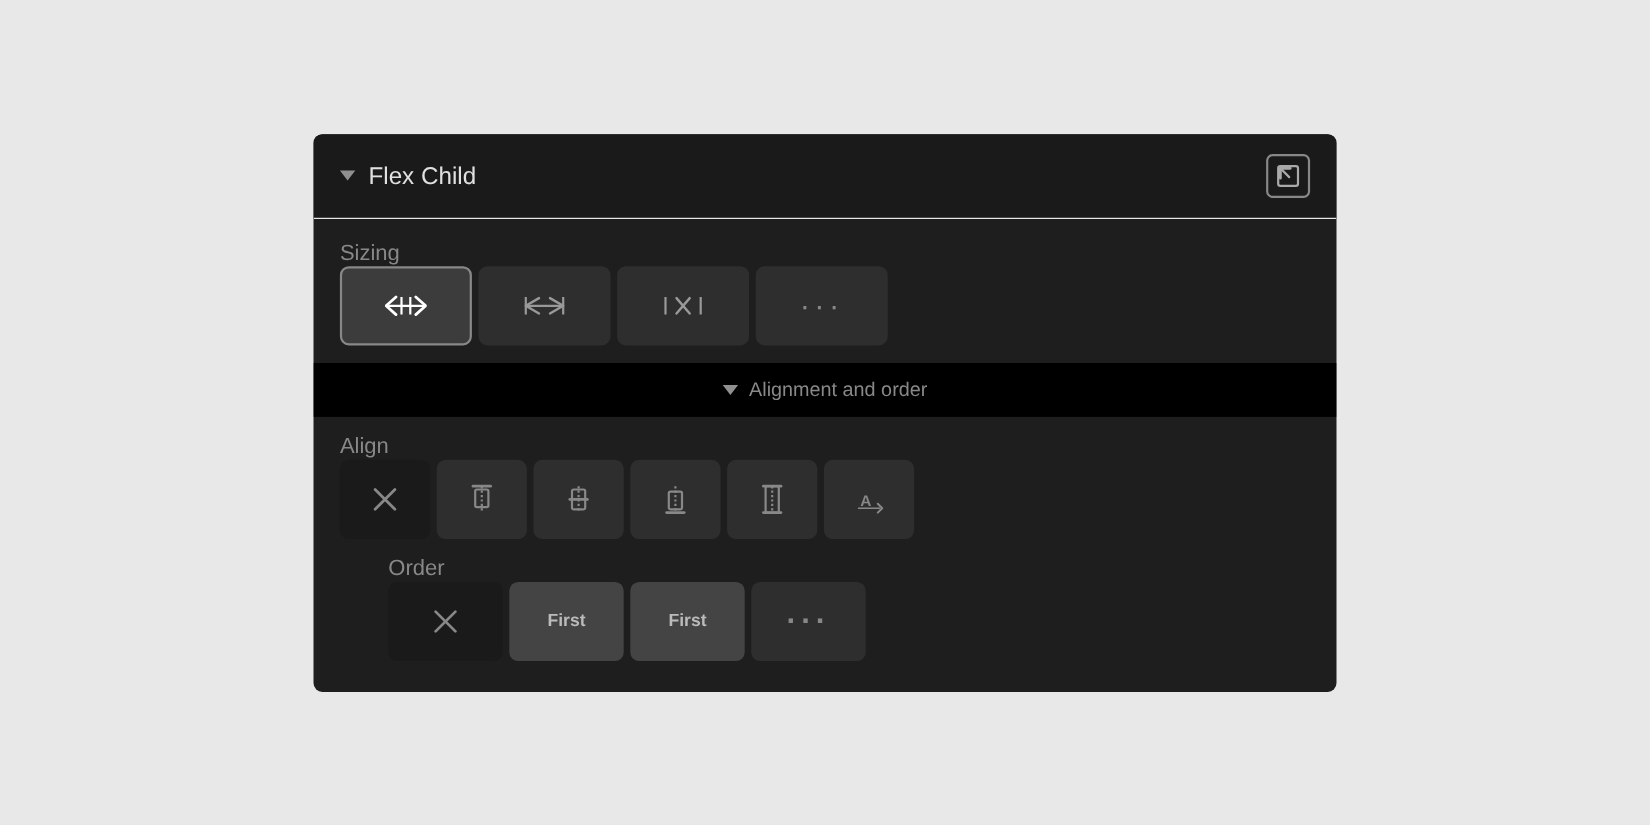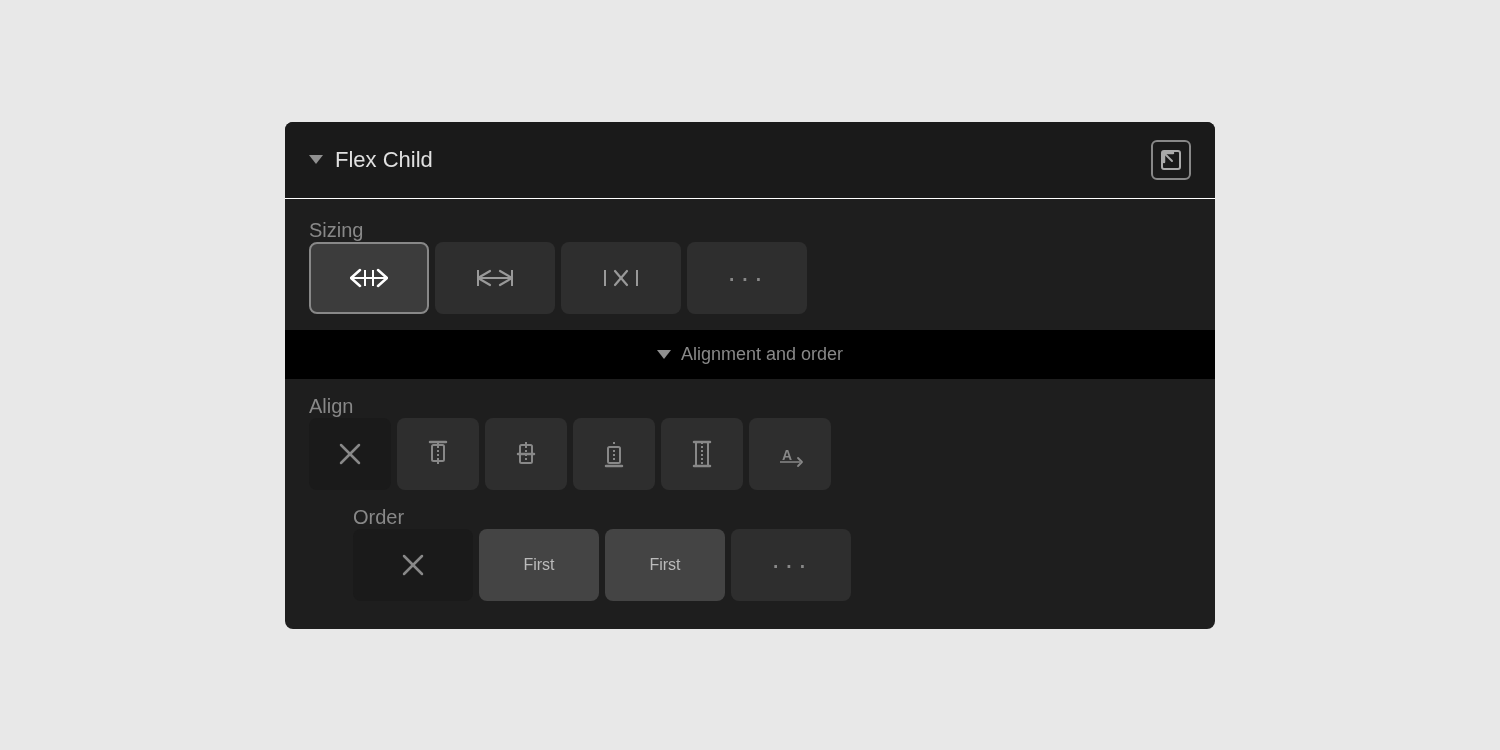--- a/index.html
+++ b/index.html
@@ -115,24 +115,24 @@
       width: 82px;
       height: 72px;
       font-size: 20px;
     }
 
     .btn-align.active {
       background: #1a1a1a;
     }
 
     .btn-order {
-      width: 120px;
+      width: 104px;
       height: 72px;
       font-size: 16px;
-      font-weight: 400;
+      font-weight: 700;
       color: #888;
     }
 
     .btn-order.active {
       background: #1a1a1a;
     }
 
     .btn-order.first-btn, .btn-order.last-btn {
       background: #444;
       color: #bbb;

